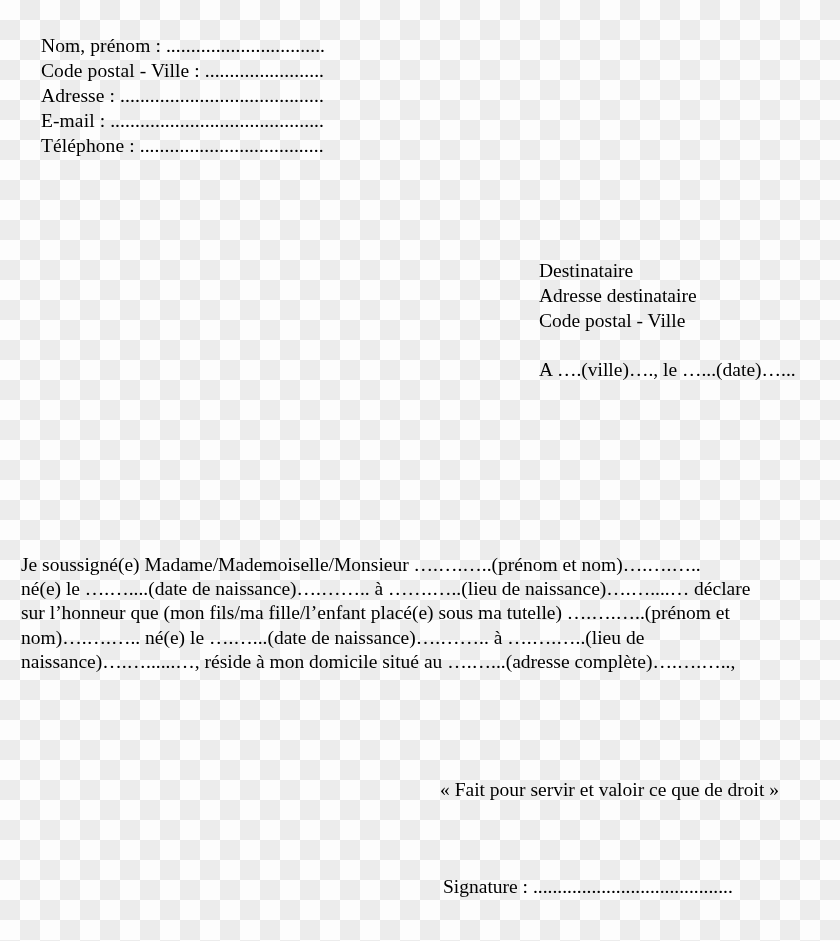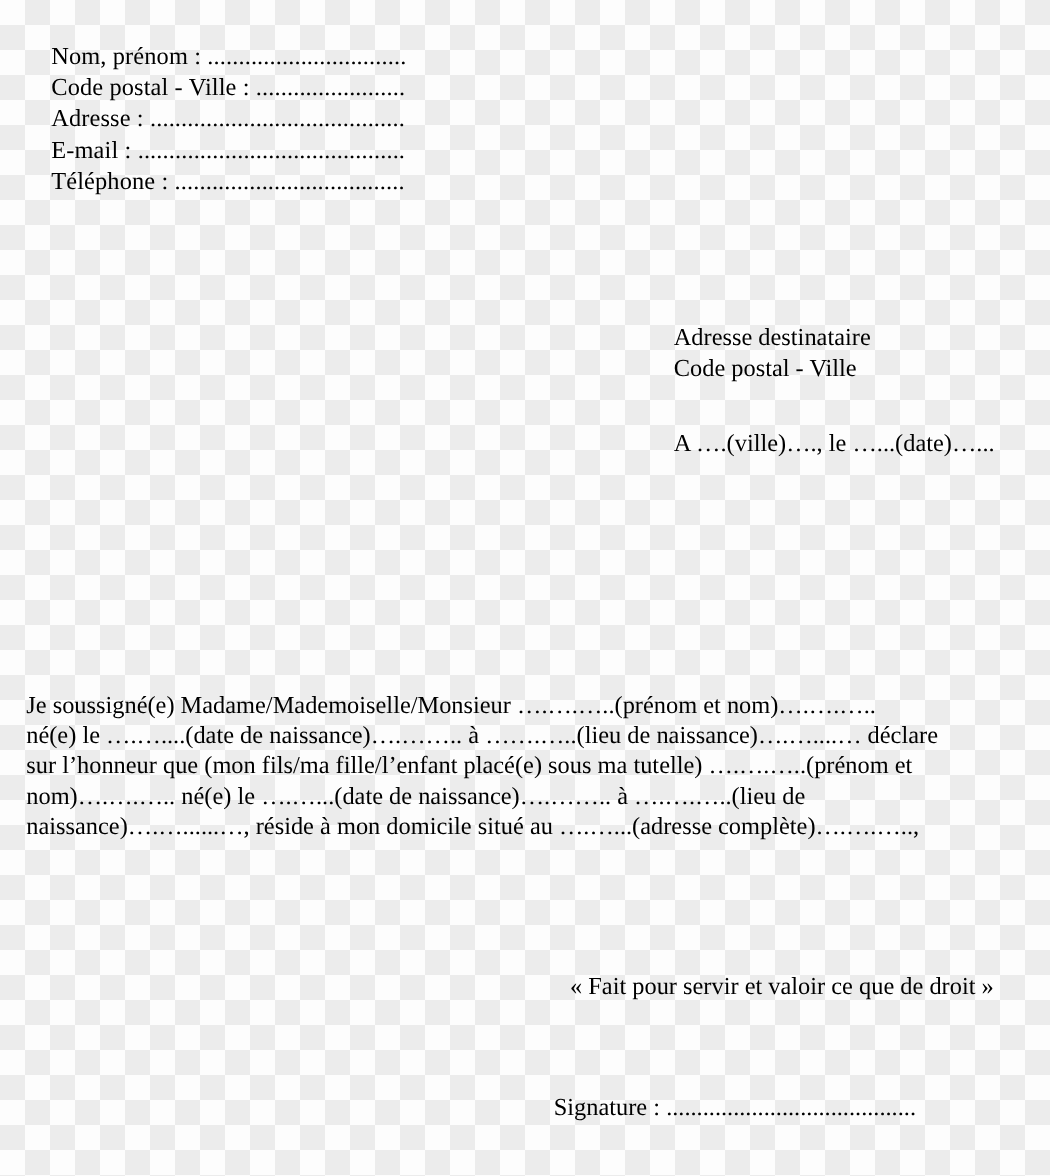--- a/index.html
+++ b/index.html
@@ -56,21 +56,21 @@
   .recipient-line {
     font-size: 19.5px;
     line-height: 25px;
     white-space: nowrap;
   }
 
   
   .place-date {
     position: absolute;
     left: 539px;
-    top: 343px;
+    top: 357px;
     font-size: 19.5px;
     line-height: 25px;
     white-space: nowrap;
   }
 
   
   .body-block {
     position: absolute;
     left: 21px;
     top: 553px;
@@ -80,21 +80,21 @@
 
   .body-line {
     font-size: 19.5px;
     line-height: 24.2px;
     white-space: nowrap;
   }
 
   
   .closing {
     position: absolute;
-    left: 456px;
+    left: 440px;
     top: 777px;
     font-size: 19.5px;
     line-height: 25px;
     white-space: nowrap;
     font-family: Liberation Serif, serif;
   }
 
   
   .signature {
     position: absolute;
@@ -112,20 +112,21 @@
 
   <div class="sender-block">
     <div class="sender-line">Nom, prénom : ................................</div>
     <div class="sender-line">Code postal - Ville : ........................</div>
     <div class="sender-line">Adresse : .........................................</div>
     <div class="sender-line">E-mail : ...........................................</div>
     <div class="sender-line">Téléphone : .....................................</div>
   </div>
 
   <div class="recipient-block">
+    <div class="recipient-line">Destinataire</div>
     <div class="recipient-line">Adresse destinataire</div>
     <div class="recipient-line">Code postal - Ville</div>
   </div>
 
   <div class="place-date">A ….(ville)…., le …...(date)…...</div>
 
   <div class="body-block">
     <div class="body-line">Je soussigné(e) Madame/Mademoiselle/Monsieur ….….…..(prénom et nom)….….…..</div>
     <div class="body-line">né(e) le ….…....(date de naissance)….…….. à …….…..(lieu de naissance)….…....… déclare</div>
     <div class="body-line">sur l’honneur que (mon fils/ma fille/l’enfant placé(e) sous ma tutelle) ….….…..(prénom et</div>

